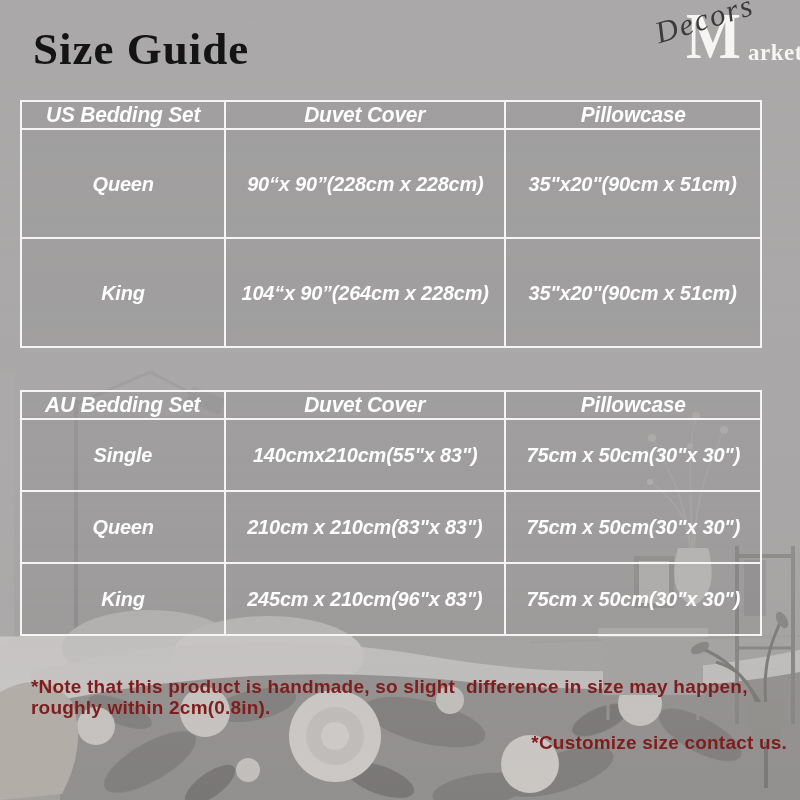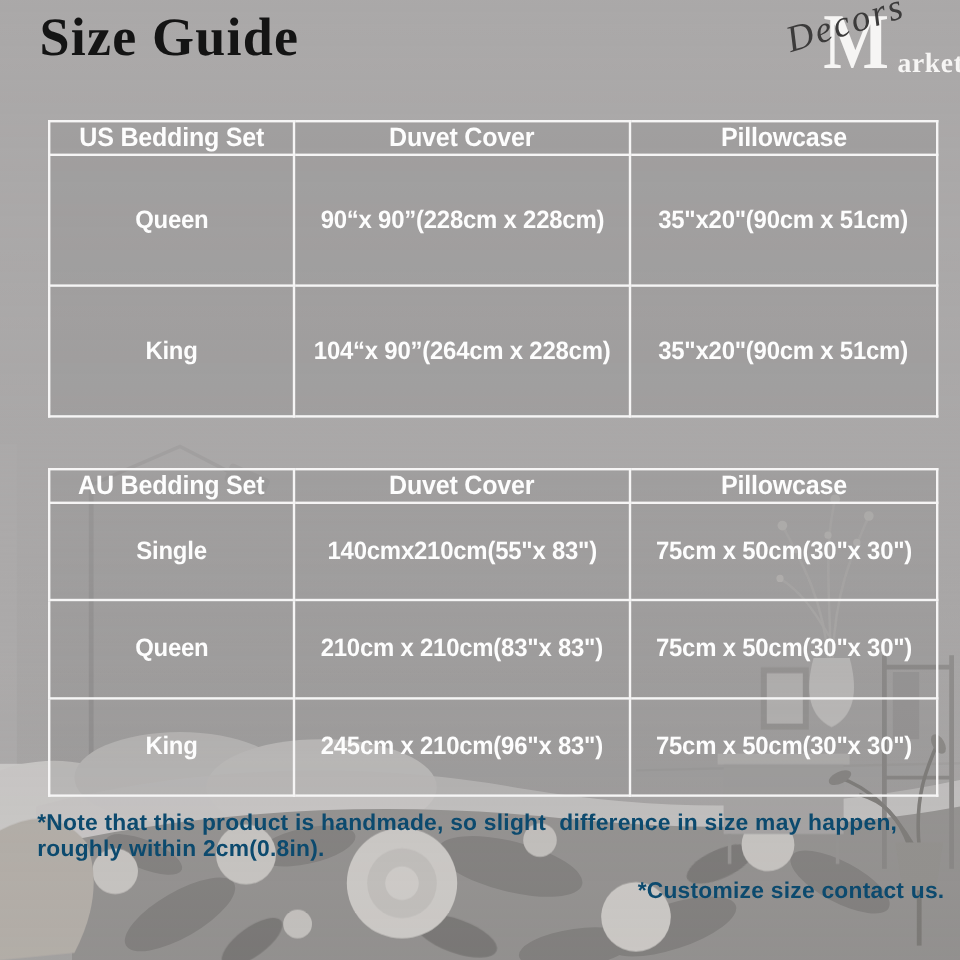--- a/index.html
+++ b/index.html
@@ -7,21 +7,21 @@
     width:800px;height:800px;position:relative;overflow:hidden;
     background:#a9a7a7;
     font-family:"Liberation Sans",sans-serif;
     -webkit-font-smoothing:antialiased;
   }
   .bg{position:absolute;inset:0;z-index:0;}
   .content{position:absolute;inset:0;z-index:1;}
 
   
   .page-title{
-    position:absolute;left:33px;top:8px;margin:0;
+    position:absolute;left:33px;top:26px;margin:0;
     font-family:"Liberation Serif","DejaVu Serif",serif;
     font-weight:bold;font-size:45px;line-height:1.05;
     color:#141414;letter-spacing:1px;
   }
 
   
   .logo{position:absolute;left:640px;top:10px;width:155px;height:75px;}
   .logo-m{
     position:absolute;left:46px;top:-12px;display:inline-block;
     font-family:"Liberation Serif","DejaVu Serif",serif;font-weight:bold;
@@ -34,43 +34,43 @@
     letter-spacing:2px;
   }
   .logo-suffix{
     position:absolute;left:108px;top:30px;
     font-family:"Liberation Serif","DejaVu Serif",serif;font-weight:bold;
     font-size:23px;color:#f6f5f4;letter-spacing:.5px;
   }
 
   
   table.size-table{
-    position:absolute;left:40px;width:740px;
-    border-collapse:collapse;table-layout:fixed;
+    position:absolute;left:20px;width:740px;
+    border-collapse:collapse;table-layout:fixed;font-style:italic;
   }
   table.size-table.us{top:100px;height:248px;}
-  table.size-table.au{top:390px;height:274px;}
+  table.size-table.au{top:390px;height:246px;}
   .size-table th,.size-table td{
     border:2px solid #f6f5f5;
     background:rgba(118,116,116,0.18);
     text-align:center;vertical-align:middle;
     color:#ffffff;padding:0;
   }
   .cell-text{
     display:inline-block;transform:scaleX(.95);transform-origin:center;
     font-weight:bold;font-size:21px;letter-spacing:-0.2px;color:#fdfdfd;
     white-space:nowrap;
   }
   .size-table th .cell-text{font-size:22px;}
 
   
   .notes{position:absolute;left:31px;top:676px;width:756px;}
   .notes p{
     margin:0;font-weight:bold;font-size:19px;line-height:1.12;
-    color:#0c4a6e;letter-spacing:.2px;white-space:pre-wrap;
+    color:#7f1d1d;letter-spacing:.2px;white-space:pre-wrap;
   }
   .notes p + p{margin-top:13px;text-align:right;}
 </style>
 </head>
 <body>
 
 <svg class="bg" viewBox="0 0 800 800" xmlns="http://www.w3.org/2000/svg" aria-hidden="true">
   <defs>
     <linearGradient id="wall" x1="0" y1="0" x2="0" y2="1">
       <stop offset="0" stop-color="#adabab"></stop>

